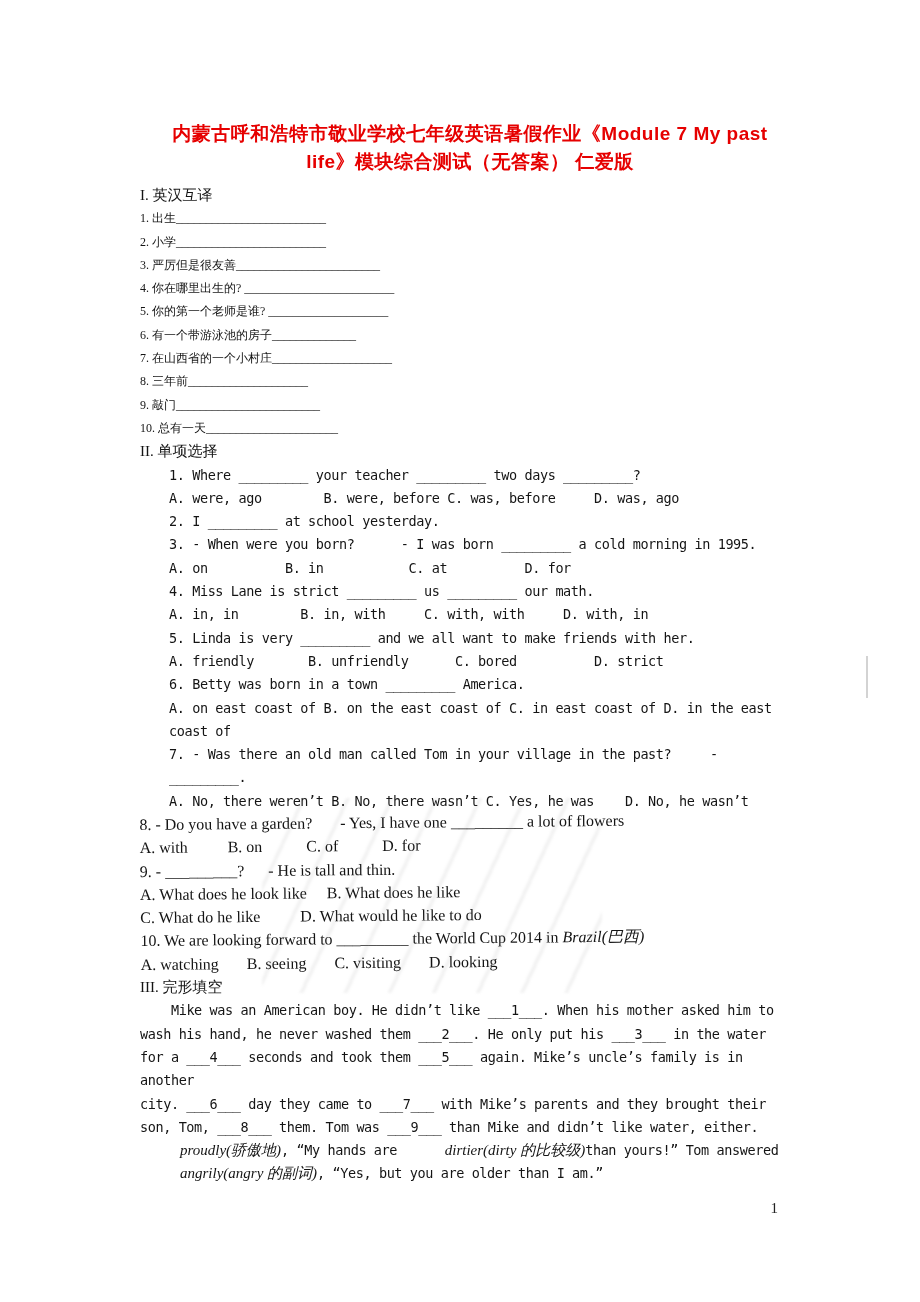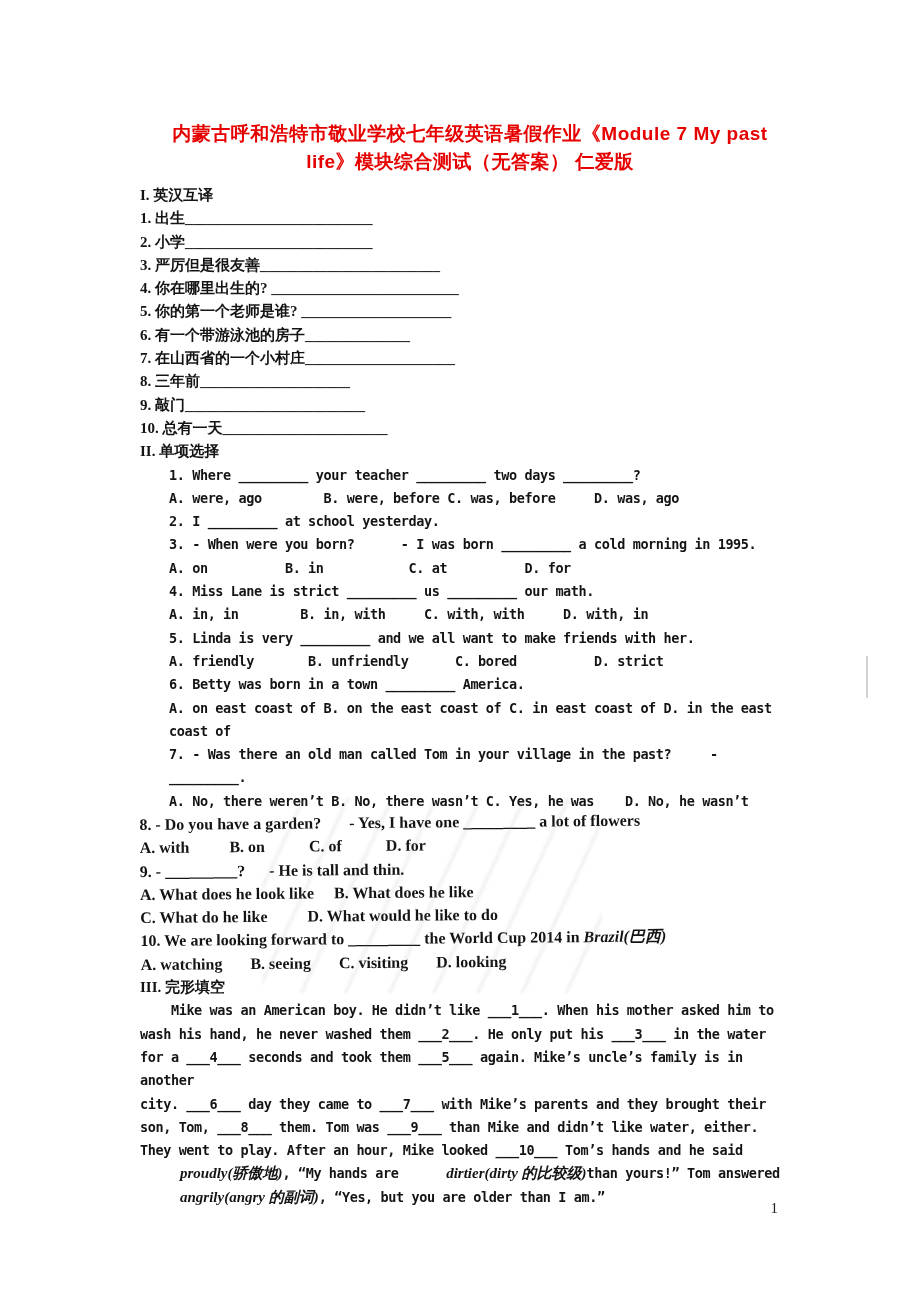--- a/index.html
+++ b/index.html
@@ -18,29 +18,29 @@
   }
   .doc-title {
     text-align: center;
     font-family: "Liberation Sans", sans-serif;
     font-weight: bold;
     font-size: 19px;
     line-height: 28px;
     color: #e60000;
     letter-spacing: 0.5px;
   }
-  .body-flow { margin-top: 8px; font-weight: bold; }
+  .body-flow { margin-top: 8px; }
   .cn-heading {
     font-size: 15px;
     line-height: 23.3px;
     white-space: pre-wrap;
     font-family: "Liberation Serif", serif;
   }
   .cn-lines .line {
-    font-size: 15px;
+    font-size: 12px;
     line-height: 23.3px;
     white-space: pre-wrap;
     font-family: "Liberation Serif", serif;
   }
   .mono-lines .line {
     font-family: "DejaVu Sans Mono", monospace;
     font-size: 13.5px;
     line-height: 23.3px;
     letter-spacing: -0.4px;
     white-space: pre-wrap;
@@ -159,21 +159,20 @@
           <div class="line">A. watching       B. seeing       C. visiting       D. looking</div>
         </div>
 
       <div class="cn-heading">III. 完形填空</div>
       <div class="para-lines">
           <div class="line">    Mike was an American boy. He didn’t like ___1___. When his mother asked him to</div>
           <div class="line">wash his hand, he never washed them ___2___. He only put his ___3___ in the water</div>
           <div class="line">for a ___4___ seconds and took them ___5___ again. Mike’s uncle’s family is in another</div>
           <div class="line">city. ___6___ day they came to ___7___ with Mike’s parents and they brought their</div>
           <div class="line">son, Tom, ___8___ them. Tom was ___9___ than Mike and didn’t like water, either.</div>
-          <div class="line">They went to play. After an hour, Mike looked ___10___ Tom’s hands and he said</div>
           <div class="line"><span class="italic-seg">proudly(骄傲地)</span><span class="plain-seg">, “My hands are </span><span class="italic-seg">dirtier(dirty 的比较级)</span><span class="plain-seg">than yours!” Tom answered</span></div>
           <div class="line"><span class="italic-seg">angrily(angry 的副词)</span><span class="plain-seg">, “Yes, but you are older than I am.”</span></div>
         </div>
 
     </div>
   </div>
 
   <div class="watermark"></div>
   <div class="scan-line"></div>
 

